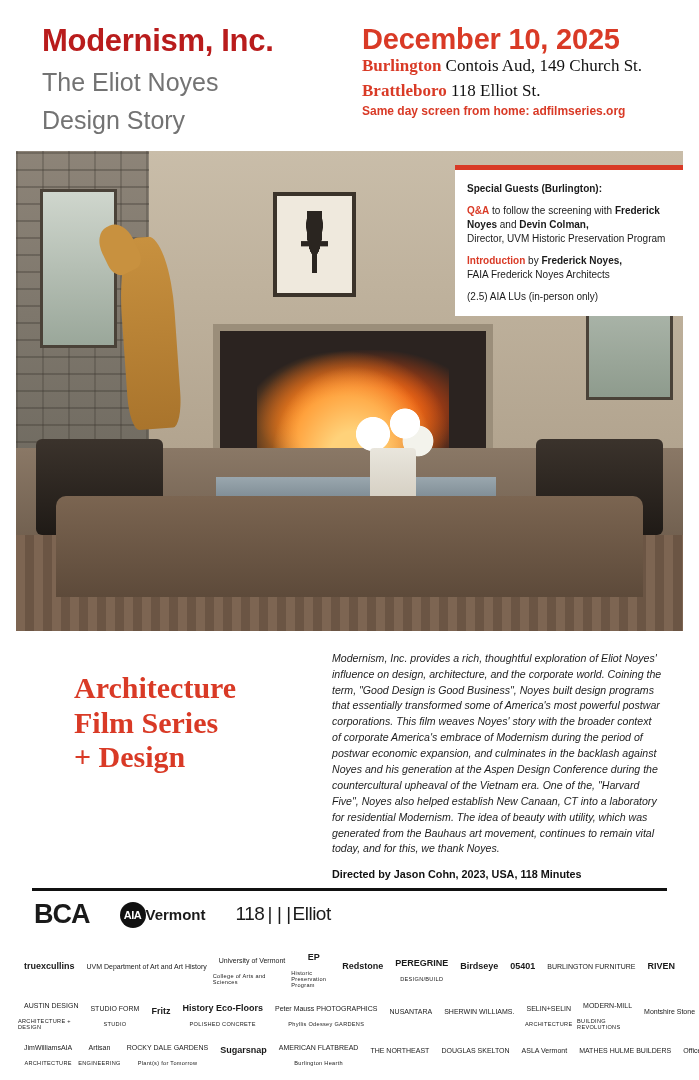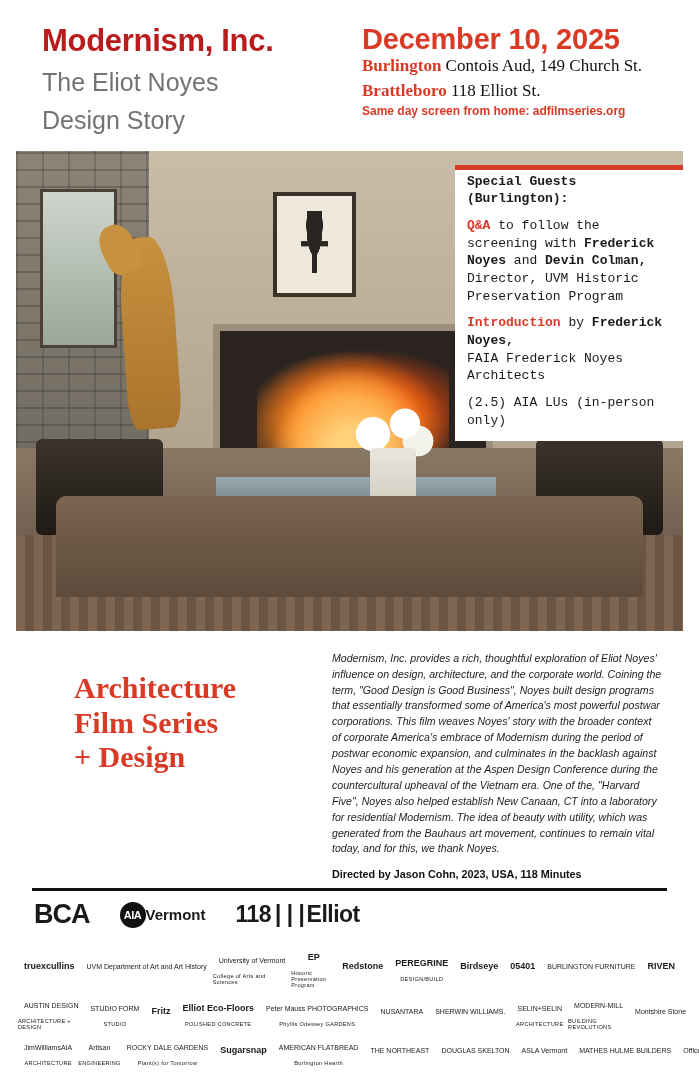--- a/index.html
+++ b/index.html
@@ -163,24 +163,23 @@
     position: absolute; left: 30%; top: 68%; width: 42%; height: 6%;
     background: linear-gradient(180deg,#9aa7ae,#75838c);
   }
 
   
   .guest-card {
     position: absolute; right: 0; top: 14px;
     width: 228px;
     background: #ffffff;
     border-top: 5px solid #d93a26;
-    padding: 3px 12px 12px 12px;
-    font-size: 13px;
+    padding: 12px 12px 12px 12px;
+    font-size: 10px;
     line-height: 1.36;
-    font-family: Liberation Mono, monospace;
   }
   .guest-card b { font-weight: bold; }
   .red { color: #d93a26; }
   .guest-block { margin-bottom: 9px; }
   .guest-block:last-child { margin-bottom: 0; }
 
   
   .mid { display: flex; margin-top: 16px; }
   .mid-left { width: 316px; padding-left: 58px; padding-top: 24px; }
   .series-title {
@@ -216,21 +215,21 @@
   .aia-badge {
     display: flex; align-items: center; 
   }
   .aia-circle {
     width: 26px; height: 26px; border-radius: 50%;
     background: #111; color: #fff; font-size: 11px; font-weight: bold;
     display: flex; align-items: center; justify-content: center;
     letter-spacing: -0.5px;
   }
   .aia-text { font-size: 15px; font-weight: bold; }
-  .elliot-logo { font-size: 23px; font-weight: bold; letter-spacing: -0.5px; }
+  .elliot-logo { font-size: 19px; font-weight: normal; letter-spacing: -0.5px; }
   .elliot-logo .bars { letter-spacing: -2px; font-family: "Liberation Mono", monospace; }
 
   .sponsor-grid {
     display: flex; flex-wrap: wrap; align-items: center;
     padding: 6px 2px 0 2px;
     gap: 0;
   }
   .sp {
     height: 26px;
     display: flex; align-items: center; justify-content: center;
@@ -398,21 +397,21 @@
         </div>
       <div class="sp-box">
           <div class="sp small">STUDIO FORM</div>
           <div class="sp-sub">STUDIO</div>
         </div>
       <div class="sp-box">
           <div class="sp">Fritz</div>
           <div class="sp-sub"></div>
         </div>
       <div class="sp-box">
-          <div class="sp">Elliot Eco-Floors</div>
+          <div class="sp">History Eco-Floors</div>
           <div class="sp-sub">POLISHED CONCRETE</div>
         </div>
       <div class="sp-box">
           <div class="sp small">Peter Mauss PHOTOGRAPHICS</div>
           <div class="sp-sub">Phyllis Odessey GARDENS</div>
         </div>
       <div class="sp-box">
           <div class="sp small">NUSANTARA</div>
           <div class="sp-sub"></div>
         </div>

